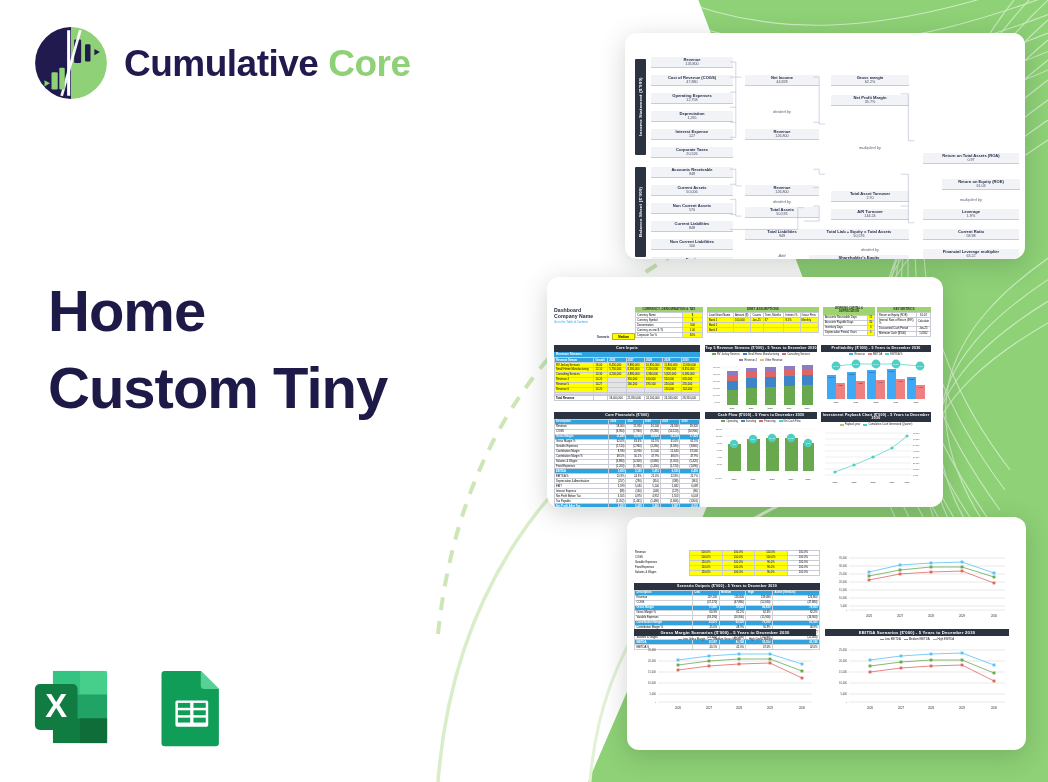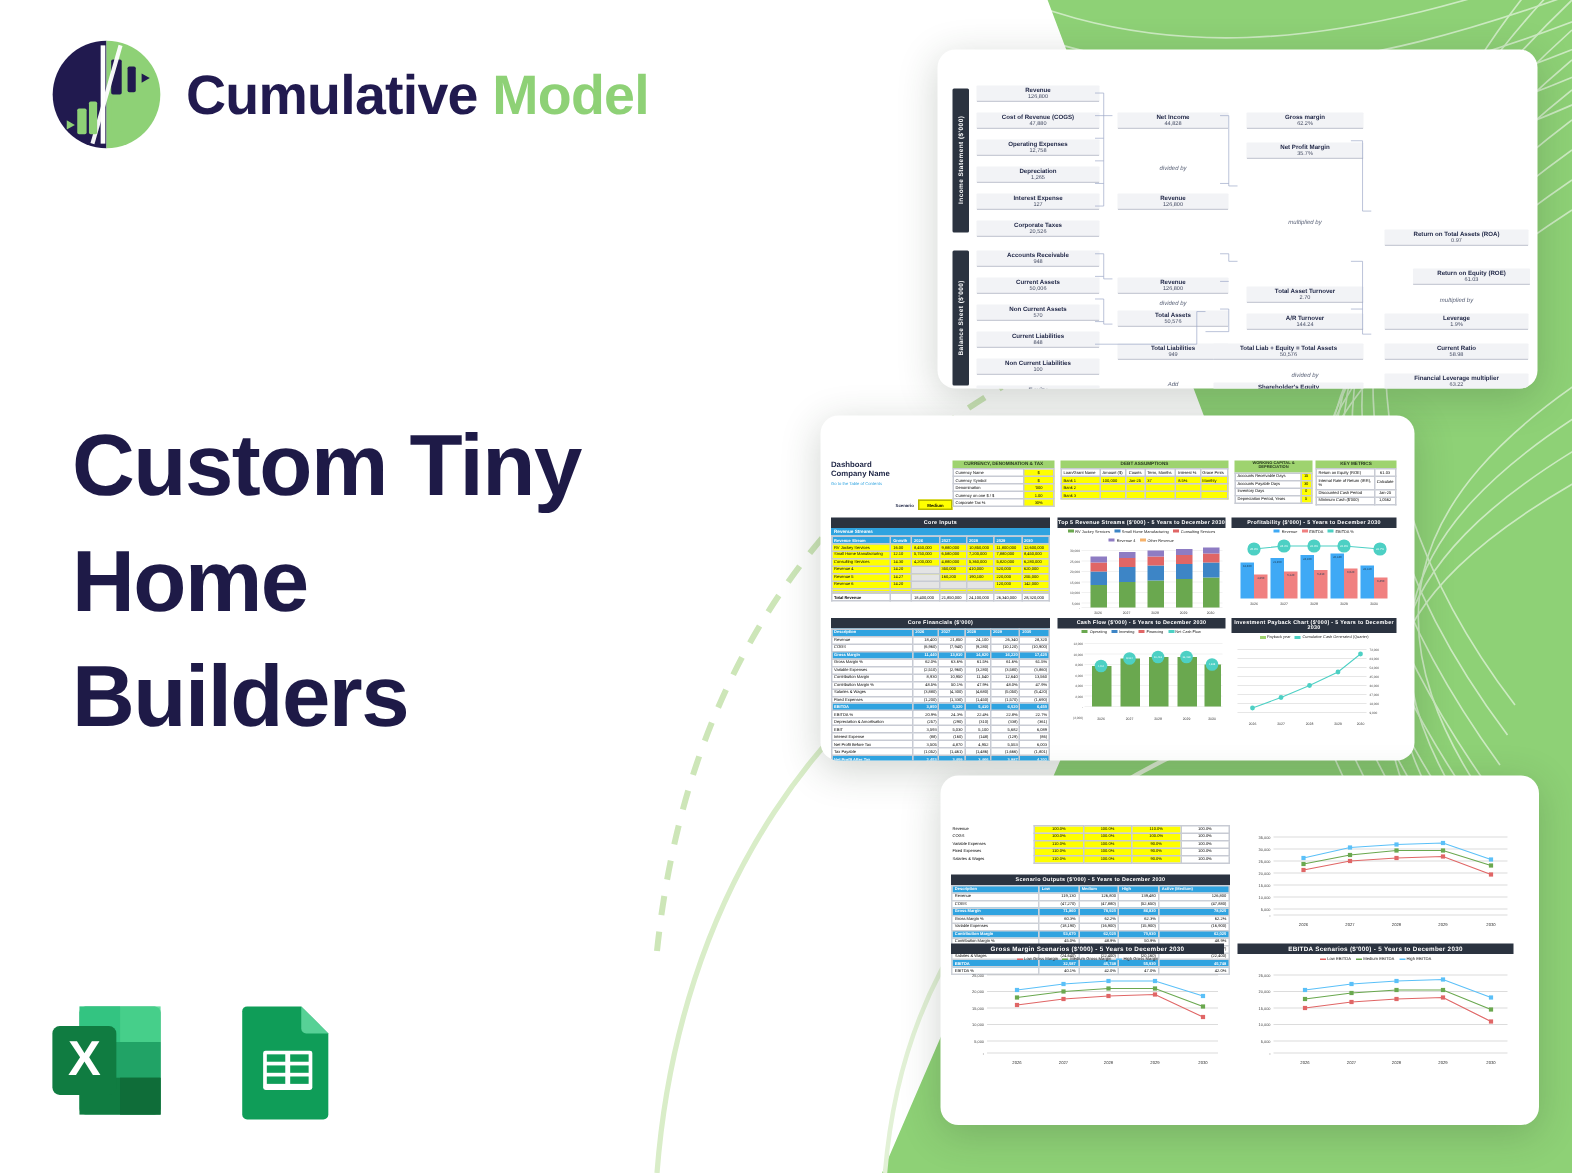--- a/index.html
+++ b/index.html
@@ -150,28 +150,27 @@
       <g fill="#8ed176">
         <rect x="25" y="62" width="8" height="22" rx="1.5"></rect>
         <polygon points="16,72 23,76 16,80"></polygon>
       </g>
       <path d="M47 8 L47 92" stroke="#ffffff" stroke-width="4"></path>
       <path d="M62 8 L38 92" stroke="#ffffff" stroke-width="3.5" opacity="0.95"></path>
       <rect x="35" y="56" width="7" height="28" rx="1.5" fill="#8ed176"></rect>
     </svg>
     <div class="logo-text">
       <span class="dark">Cumulative</span>
-      <span class="green">Model</span>
+      <span class="green">Core</span>
     </div>
   </div>
 
   <div class="headline">
+    <div>Home</div>
     <div>Custom Tiny</div>
-    <div>Home</div>
-    <div>Builders</div>
   </div>
 
   <div class="icons">
     <svg class="icon-box" viewBox="0 0 100 100">
       <rect x="28" y="6" width="66" height="88" rx="5" fill="#21a366"></rect>
       <rect x="28" y="6" width="33" height="29" fill="#33c481"></rect>
       <rect x="61" y="6" width="33" height="29" fill="#4cd790" opacity="0.85"></rect>
       <rect x="61" y="35" width="33" height="29" fill="#21a366"></rect>
       <rect x="28" y="64" width="66" height="30" fill="#107c41"></rect>
       <rect x="61" y="64" width="33" height="30" fill="#0f6d39"></rect>

